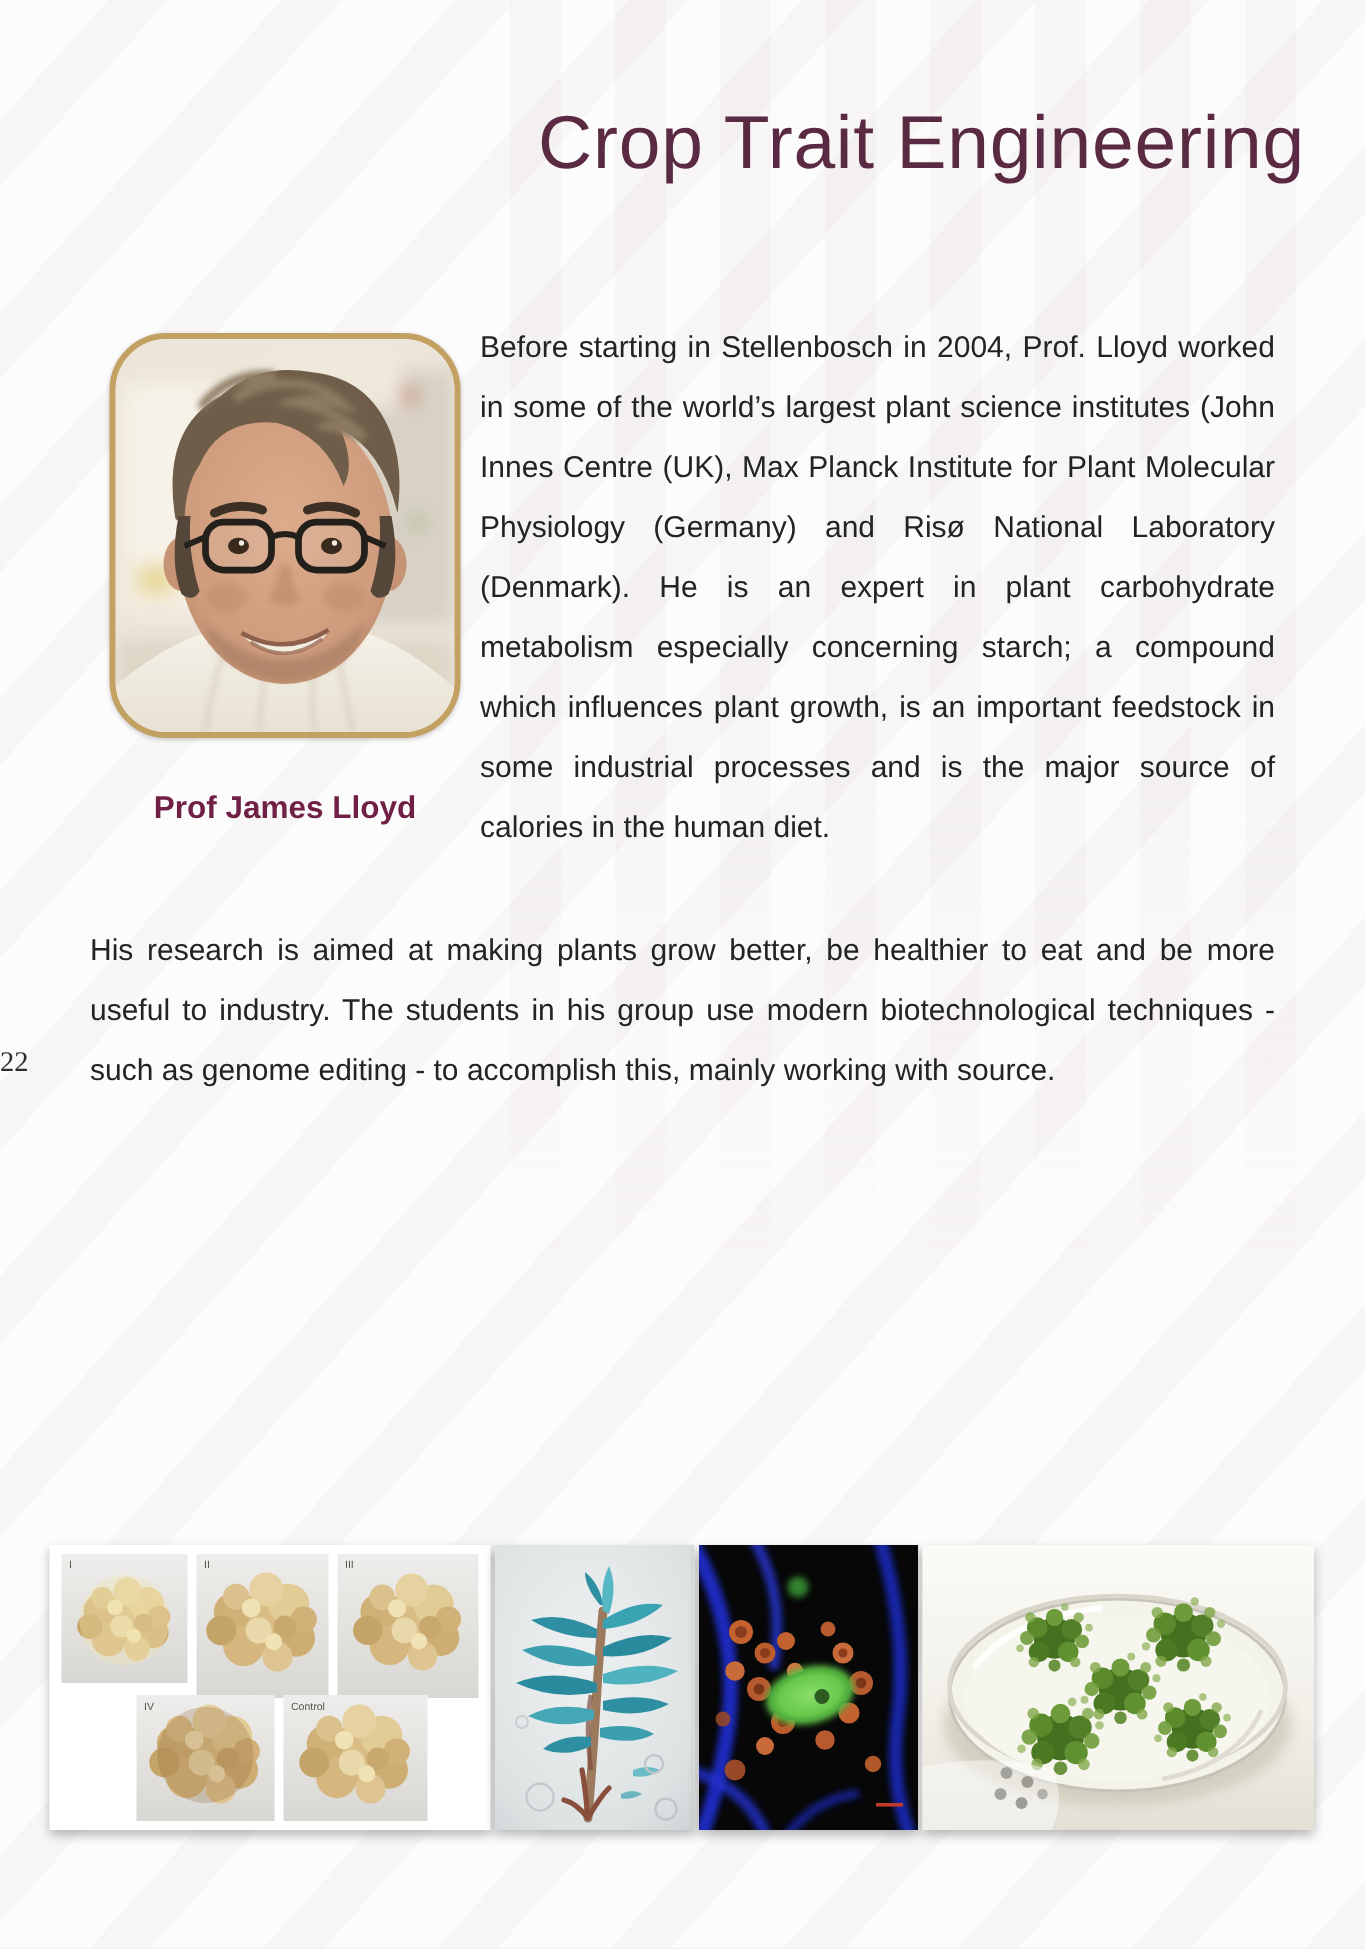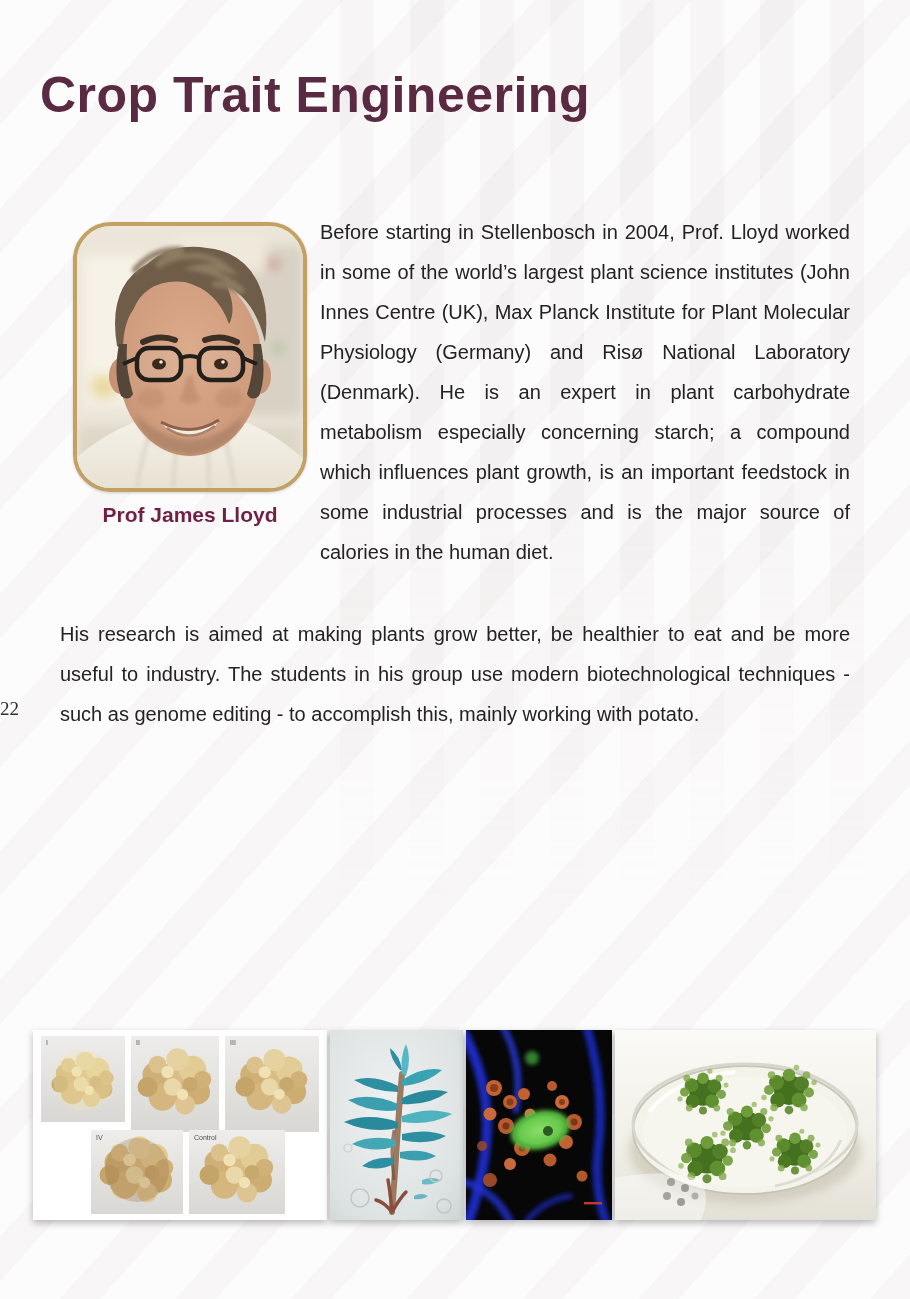--- a/index.html
+++ b/index.html
@@ -30,23 +30,23 @@
       repeating-linear-gradient(90deg,
         rgba(214, 201, 205, 0.12) 0 34px, rgba(255,255,255,0) 34px 70px);
     -webkit-mask-image: linear-gradient(180deg,#000 55%,transparent 95%);
     mask-image: linear-gradient(180deg,#000 55%,transparent 95%);
     z-index: 0;
   }
   .layer { position: relative; z-index: 1; }
 
   .page-title {
     margin: 66px 40px 0;
-    text-align: left;
+    text-align: right;
     font-size: 50px;
-    font-weight: 700;
+    font-weight: 400;
     letter-spacing: 0.5px;
     color: var(--c-title, #5a2a42);
   }
 
   .content {
     margin: 88px 60px 0;
     font-size: 20px;
     line-height: 40px;
     color: var(--c-body_text, #222222);
     text-align: justify;
@@ -62,21 +62,21 @@
     height: 270px;
     margin: 10px auto 0;
     border: 4px solid var(--c-photo_border, #c2a163);
     border-radius: 38px;
     overflow: hidden;
     background: #e9e3d7;
     box-shadow: 0 1px 3px rgba(0,0,0,0.18);
   }
   .photo-frame svg { display: block; width: 100%; height: 100%; }
   .photo-caption {
-    margin-top: 3px;
+    margin-top: 27px;
     text-align: center;
     font-size: 21px;
     font-weight: 700;
     color: var(--c-caption, #701f45);
   }
 
   .para-2 { margin-top: 42px; }
 
   .gallery {
     position: absolute;
@@ -193,21 +193,21 @@
             <path d="M90,202 Q113,218 138,200" stroke="#9c6b55" stroke-width="2.5" fill="none" opacity="0.8"></path>
 
             <ellipse cx="74" cy="172" rx="14" ry="10" fill="#b57f63" opacity="0.35" filter="url(#pblur2)"></ellipse>
             <ellipse cx="152" cy="172" rx="14" ry="10" fill="#b57f63" opacity="0.35" filter="url(#pblur2)"></ellipse>
           </svg>
         </div>
         <div class="photo-caption">Prof James Lloyd</div>
       </div>
 
       <p class="para-1">Before starting in Stellenbosch in 2004, Prof. Lloyd worked in some of the world’s largest plant science institutes (John Innes Centre (UK), Max Planck Institute for Plant Molecular Physiology (Germany) and Risø National Laboratory (Denmark). He is an expert in plant carbohydrate metabolism especially concerning starch; a compound which influences plant growth, is an important feedstock in some industrial processes and is the major source of calories in the human diet.</p>
-      <p class="para-2">His research is aimed at making plants grow better, be healthier to eat and be more useful to industry. The students in his group use modern biotechnological techniques - such as genome editing - to accomplish this, mainly working with potato.</p>
+      <p class="para-2">His research is aimed at making plants grow better, be healthier to eat and be more useful to industry. The students in his group use modern biotechnological techniques - such as genome editing - to accomplish this, mainly working with source.</p>
     </div>
 
     <div class="gallery">
 
       <div class="shot shot-callus">
         <svg viewBox="0 0 294 190" preserveAspectRatio="none">
           <defs>
             <linearGradient id="gph" x1="0" y1="0" x2="0" y2="1">
               <stop offset="0%" stop-color="#eeedeb"></stop>
                 <stop offset="100%" stop-color="#d9d7d3"></stop>

